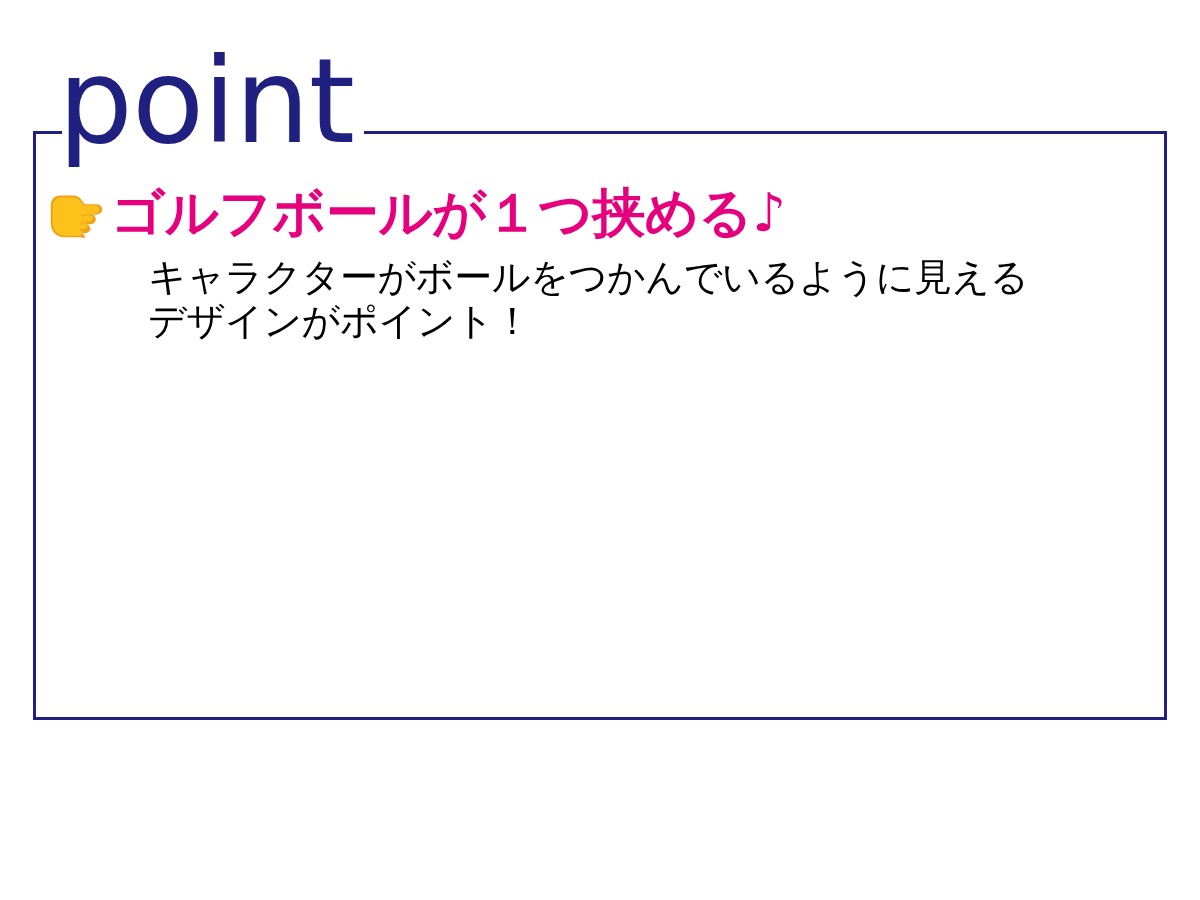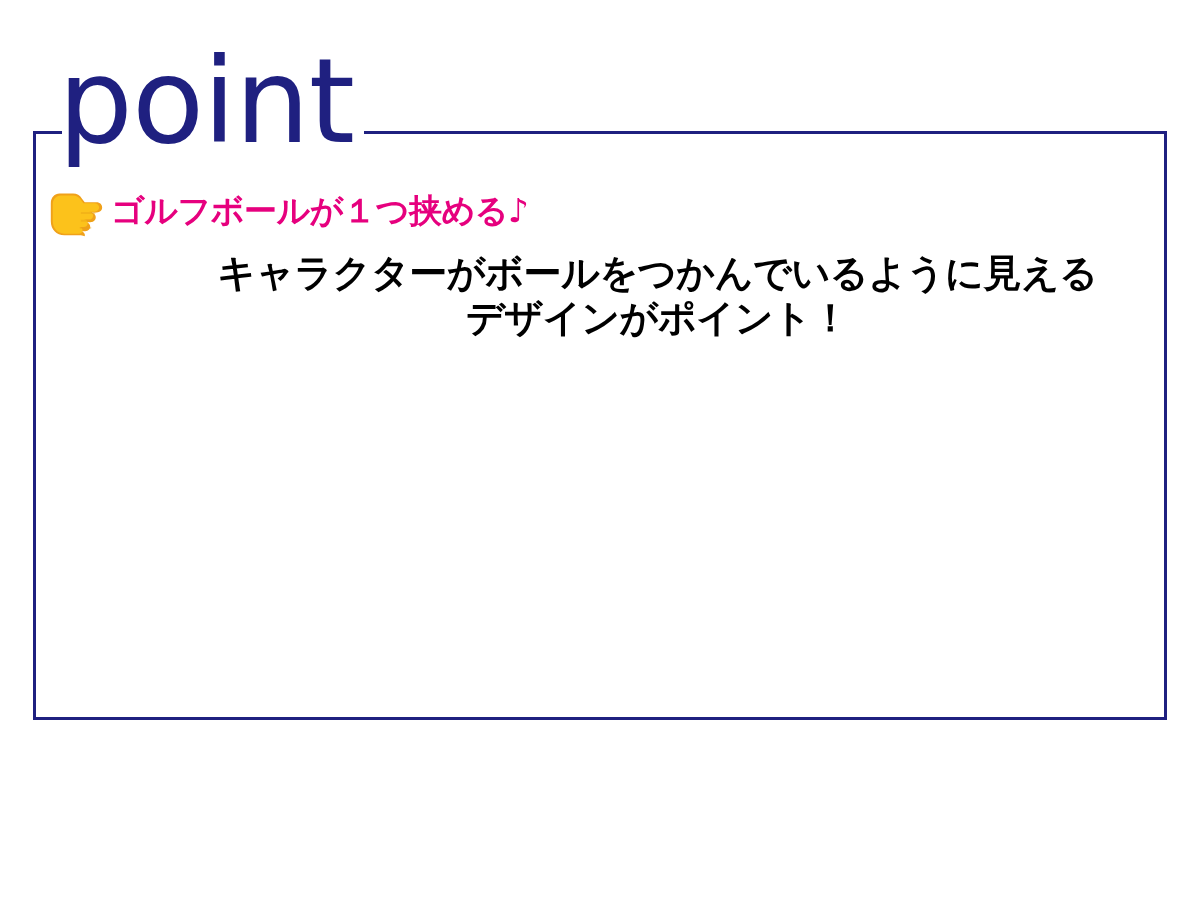--- a/index.html
+++ b/index.html
@@ -87,39 +87,38 @@
 
   .hand-icon {
     flex: 0 0 auto;
     width: 62px;
     height: 52px;
     display: block;
   }
 
   .heading-text {
     font-family: "DejaVu Sans", "Liberation Sans", sans-serif;
-    font-size: 33px;
+    font-size: 53px;
     font-weight: 700;
     line-height: 1.05;
     color: #e6007e;
     white-space: nowrap;
     letter-spacing: -0.5px;
     margin-left: 4px;
   }
 
   .body-text {
     margin: 14px 0 0 115px;
     font-family: "DejaVu Sans", "Liberation Sans", sans-serif;
     font-size: 38px;
-    font-weight: 700;
+    font-weight: 400;
     line-height: 1.18;
     color: #000000;
     letter-spacing: -0.5px;
     white-space: pre-line;
-    text-align: center;
   }
 
   .point-block.second .body-text {
     margin-top: 16px;
   }
 </style>
 </head>
 <body>
 
 <div id="canvas">

